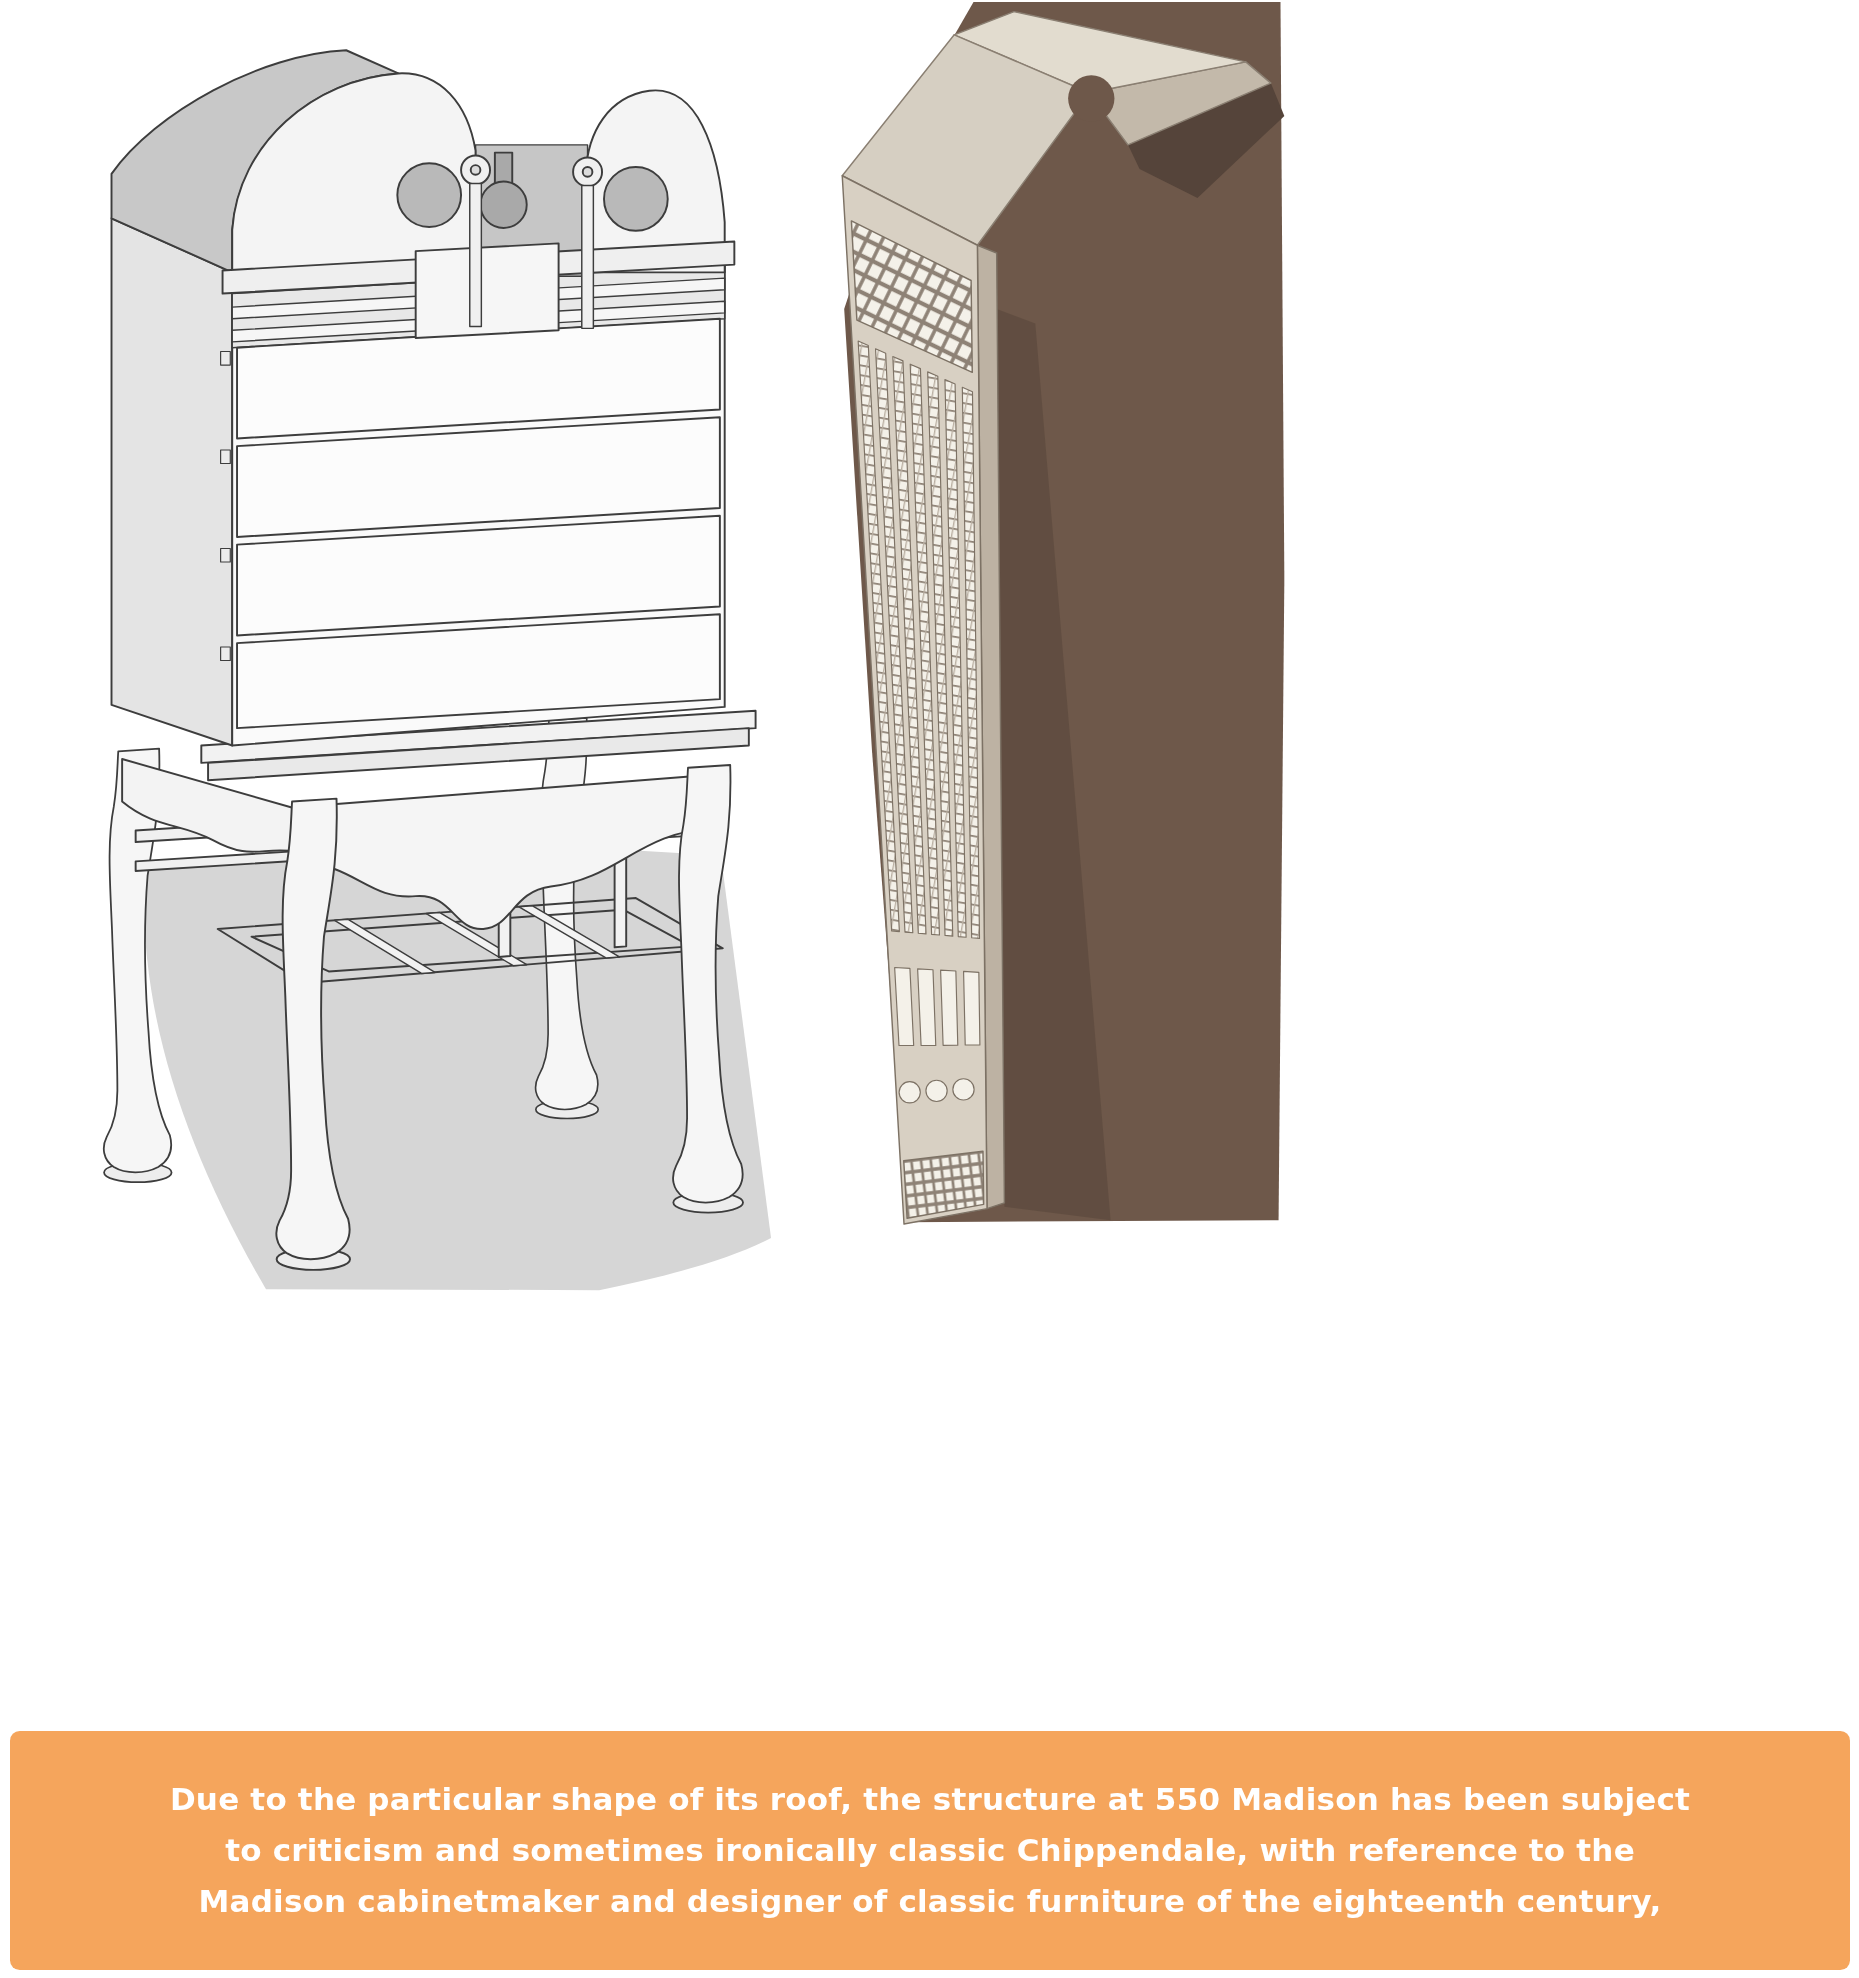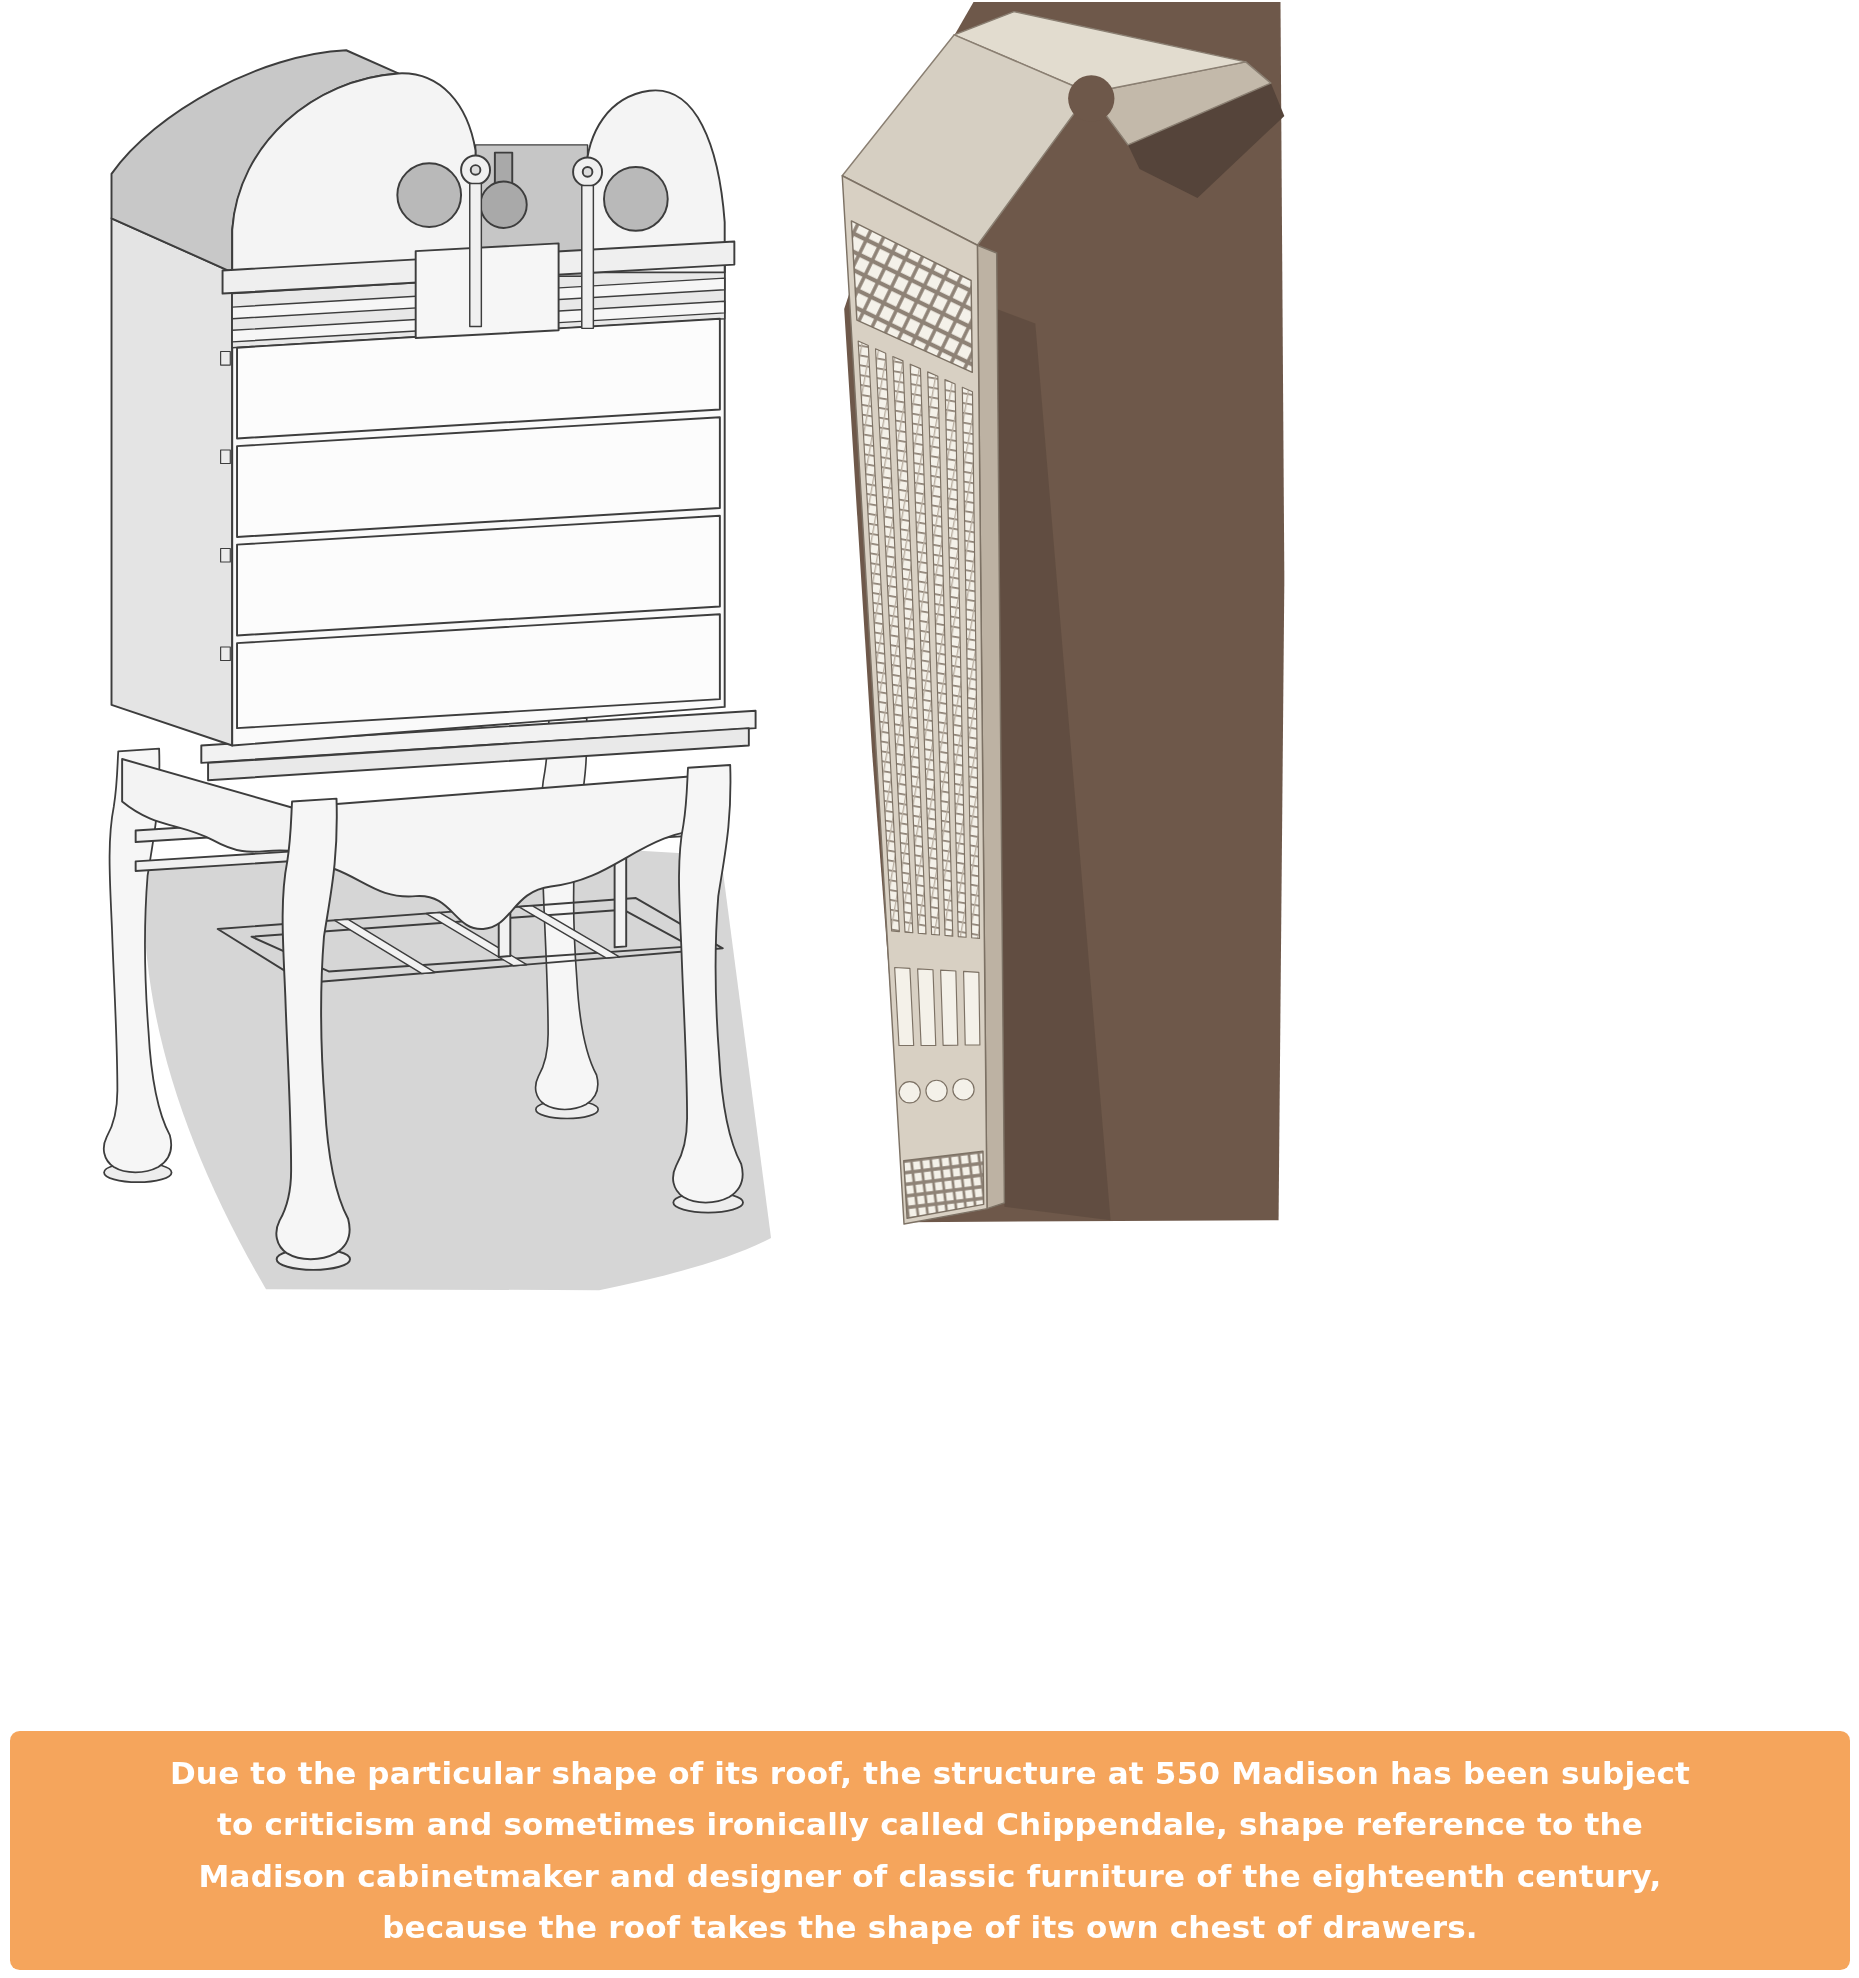--- a/index.html
+++ b/index.html
@@ -200,20 +200,19 @@
         </g>
 
         <polygon points="935.7,1202.4 1017.8,1192.5 1018.5,1247.6 939.2,1262.0" fill="url(#gridBase)"></polygon>
       </g>
     </svg>
   </figure>
 
   <div class="caption">
     <p style="margin:0">
       <span class="cap-line">Due to the particular shape of its roof, the structure at 550 Madison has been subject</span>
-      <span class="cap-line">to criticism and sometimes ironically called Chippendale, shape reference to the</span>
+      <span class="cap-line">to criticism and sometimes ironically classic Chippendale, with reference to the</span>
       <span class="cap-line">Madison cabinetmaker and designer of classic furniture of the eighteenth century,</span>
-      <span class="cap-line">because the roof takes the shape of its own chest of drawers.</span>
     </p>
   </div>
 
 </div>
 
 
 </body></html>

